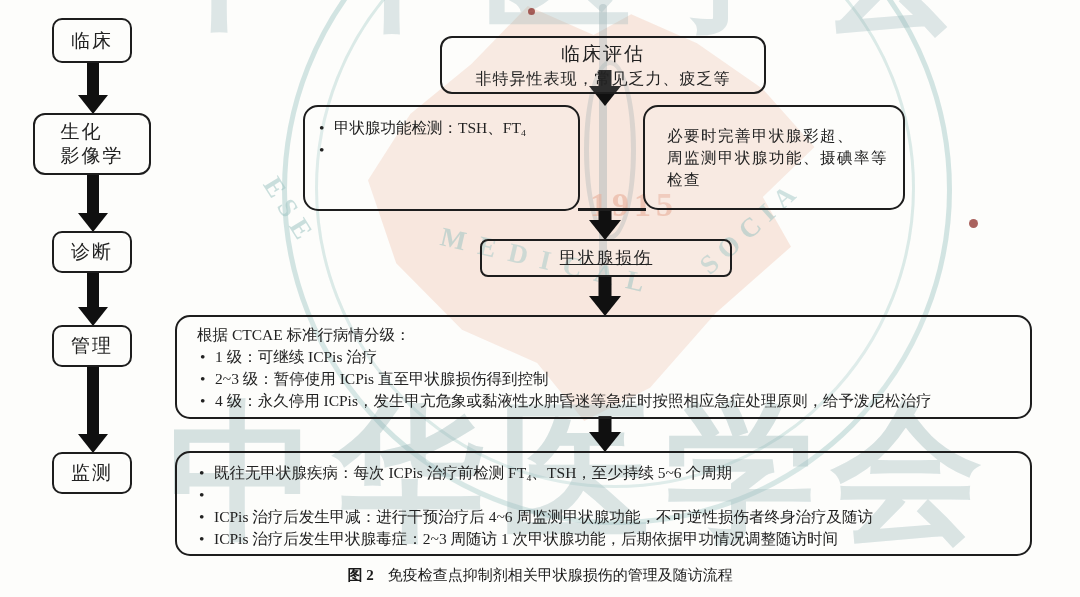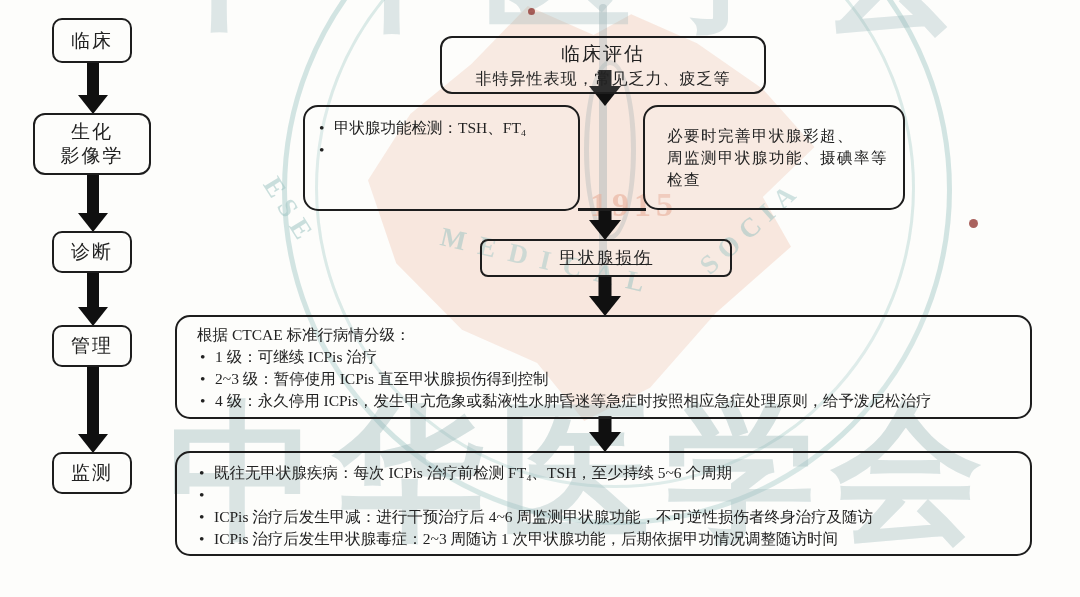--- a/index.html
+++ b/index.html
@@ -59,21 +59,21 @@
     position:absolute;z-index:2;
     border:2px solid #1d1d1d;
     background:rgba(255,255,255,0.12);
     box-sizing:border-box;
   }
   .stage-box{
     border-width:2.5px;border-radius:10px;
     display:flex;align-items:center;justify-content:center;
     font-size:19px;letter-spacing:2px;
   }
-  .stage-box .lbl{white-space:pre-line;text-align:center;line-height:1.25;font-family:Liberation Serif, serif;}
+  .stage-box .lbl{white-space:pre-line;line-height:1.25;font-family:Liberation Serif, serif;}
   .flow-center{display:flex;align-items:center;justify-content:center;}
   .assessment{border-radius:12px;flex-direction:column;line-height:1.45;}
   .assessment .t1{font-size:19px;letter-spacing:2px;}
   .assessment .t2{font-size:16px;letter-spacing:1px;}
   .injury{border-radius:8px;font-size:16.5px;letter-spacing:2px;}
   .textbox{border-radius:15px;font-size:15.5px;line-height:22px;}
   .bullet-row{display:flex;}
   .bullet-row .dot{width:15px;flex:0 0 15px;text-align:left;}
   .bullet-row .bt{white-space:pre-line;}
   .prewrap{white-space:pre-line;}
@@ -226,14 +226,17 @@
     <div class="bullet-row">
       <span class="dot">•</span>
       <span class="bt">ICPis 治疗后发生甲减：进行干预治疗后 4~6 周监测甲状腺功能，不可逆性损伤者终身治疗及随访</span>
     </div>
     <div class="bullet-row">
       <span class="dot">•</span>
       <span class="bt">ICPis 治疗后发生甲状腺毒症：2~3 周随访 1 次甲状腺功能，后期依据甲功情况调整随访时间</span>
     </div>
   </div>
 
+  <div class="caption">
+    <b>图 2</b><span class="cap-text">免疫检查点抑制剂相关甲状腺损伤的管理及随访流程</span>
+  </div>
 
 </div>
 
 </body></html>

